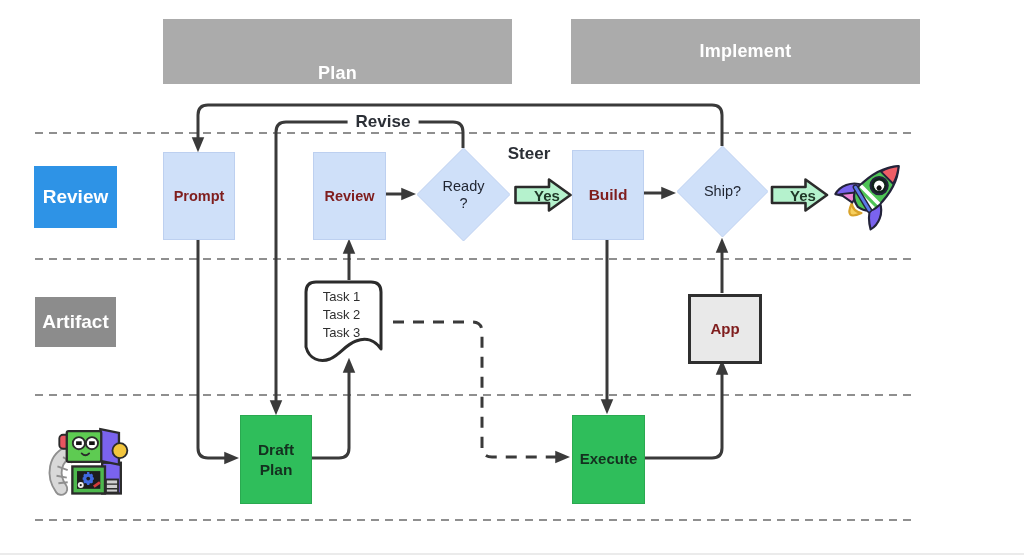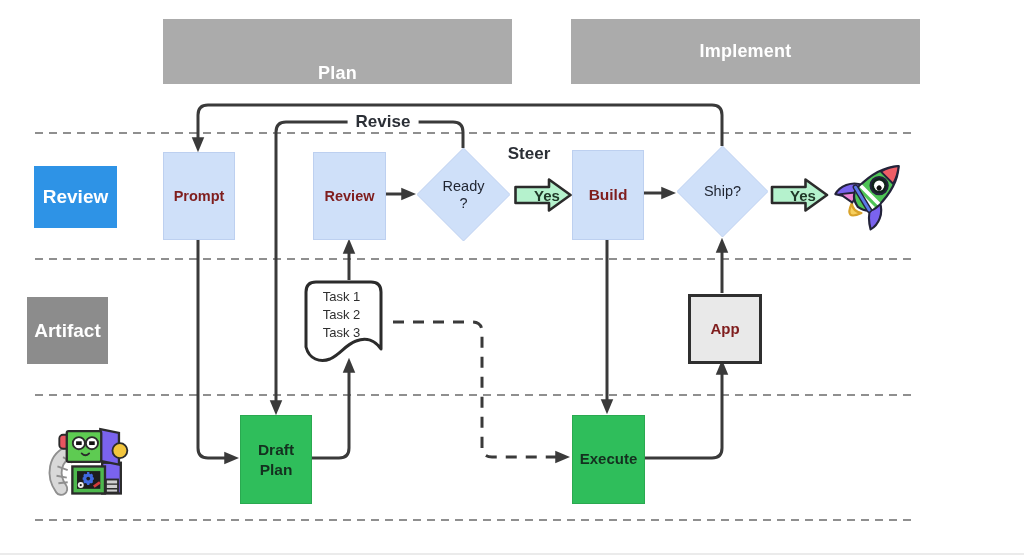--- a/index.html
+++ b/index.html
@@ -94,21 +94,21 @@
   <div class="abs phase-bar" style="left:571px; top:19px; width:349px; height:65px;">
     <span>Implement</span>
   </div>
 
   <div class="abs edge-label" style="left:529px; top:114px;margin-top:40px;">Steer</div>
   <div class="abs edge-label" style="left:383px; top:122px;">Revise</div>
 
   <div class="abs lane-label lane-human" style="left:34px; top:166px; width:83px; height:62px;">
     <span>Review</span>
   </div>
-  <div class="abs lane-label lane-artifact" style="left:27px; top:297px; width:81px; height:67px;">
+  <div class="abs lane-label lane-artifact" style="left:35px; top:297px; width:81px; height:50px;">
     <span>Artifact</span>
   </div>
 
   <div class="abs icon-wrap" style="left:44px; top:418px; width:94px; height:82px;">
     <svg width="94" height="82" viewBox="0 0 100 88">
 
       <path d="M28,36 C10,42 8,62 18,76" fill="none" stroke="#8f8f8f" stroke-width="15" stroke-linecap="round"></path>
       <path d="M28,36 C10,42 8,62 18,76" fill="none" stroke="#d8d8d8" stroke-width="11" stroke-linecap="round"></path>
       <path d="M20,42 l10,6 M14,52 l11,4 M13,62 l11,2 M15,70 l10,-1" stroke="#8f8f8f" stroke-width="2" fill="none"></path>
 

